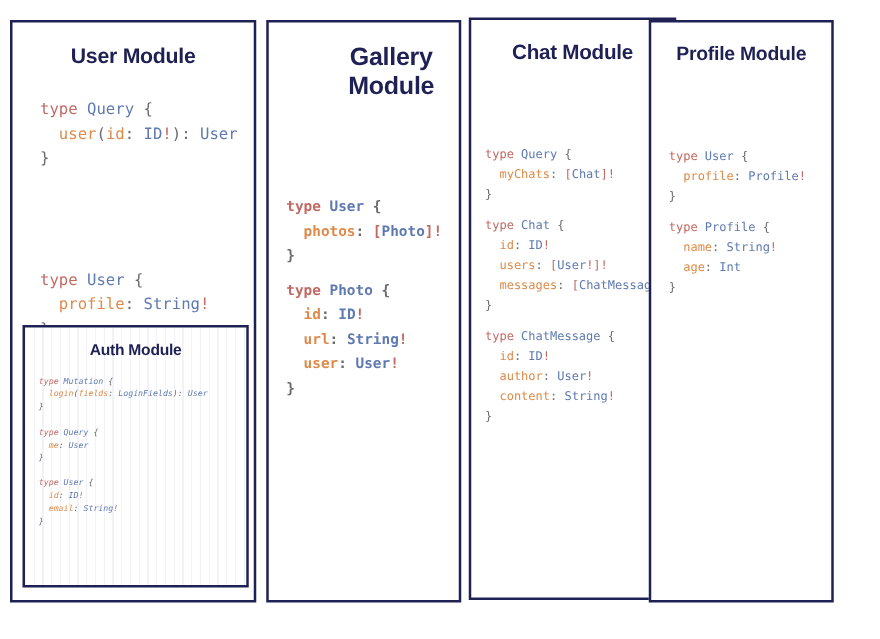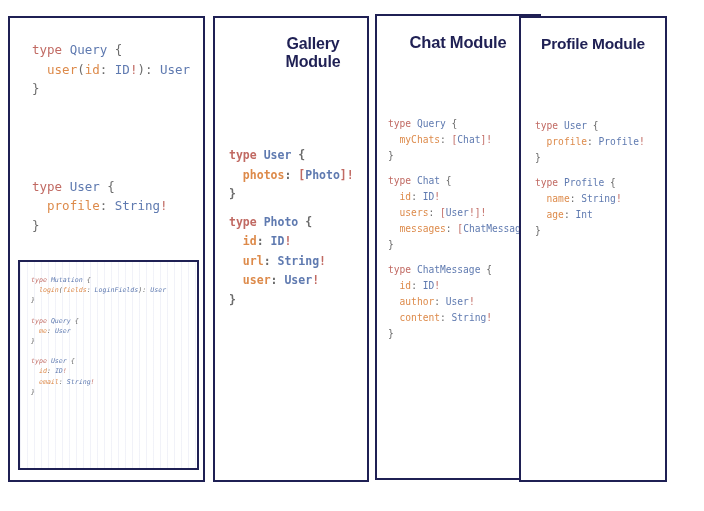--- a/index.html
+++ b/index.html
@@ -91,21 +91,21 @@
   }
   #mod-auth .code {
     font-size: 6.6px;
     line-height: 10.2px;
     margin: 13px 0 0 11px;
     font-style: italic;
   }
   #mod-auth .code .gap { display:block; height: 10px; }
 
   
-  #mod-gallery .module-title { font-size: 16px; padding-left: 44px; }
+  #mod-gallery .module-title { font-size: 20px; padding-left: 44px; }
   #mod-gallery .code {
     font-size: 11.5px;
     line-height: 19.5px;
     margin: 75px 0 0 14px;
     font-weight: bold;
   }
   #mod-gallery .code .gap { display:block; height: 8px; }
 
   
   #mod-chat .module-title { font-size: 16.5px; }
@@ -124,28 +124,30 @@
     margin: 65px 10px 0 14px;
   }
   #mod-profile .code .gap { display:block; height: 8px; }
 </style>
 </head>
 <body>
 
 <div class="canvas">
 
   <div class="module" id="mod-user">
+    <div class="module-title">User Module</div>
     <div class="code top"><span class="kw">type</span> <span class="tname">Query</span> <span class="pun">{</span>
   <span class="fld">user</span><span class="pun">(</span><span class="fld">id</span><span class="pun">:</span> <span class="tname">ID</span><span class="bang">!</span><span class="pun">)</span><span class="pun">:</span> <span class="tname">User</span>
 <span class="pun">}</span>
 <span class="gap"></span><span class="gap"></span><span class="kw">type</span> <span class="tname">User</span> <span class="pun">{</span>
   <span class="fld">profile</span><span class="pun">:</span> <span class="tname">String</span><span class="bang">!</span>
 <span class="pun">}</span></div>
 
     <div id="mod-auth">
+      <div class="module-title">Auth Module</div>
       <div class="code"><span class="kw">type</span> <span class="tname">Mutation</span> <span class="pun">{</span>
   <span class="fld">login</span><span class="pun">(</span><span class="fld">fields</span><span class="pun">:</span> <span class="tname">LoginFields</span><span class="pun">)</span><span class="pun">:</span> <span class="tname">User</span>
 <span class="pun">}</span>
 <span class="gap"></span><span class="kw">type</span> <span class="tname">Query</span> <span class="pun">{</span>
   <span class="fld">me</span><span class="pun">:</span> <span class="tname">User</span>
 <span class="pun">}</span>
 <span class="gap"></span><span class="kw">type</span> <span class="tname">User</span> <span class="pun">{</span>
   <span class="fld">id</span><span class="pun">:</span> <span class="tname">ID</span><span class="bang">!</span>
   <span class="fld">email</span><span class="pun">:</span> <span class="tname">String</span><span class="bang">!</span>
 <span class="pun">}</span></div>

